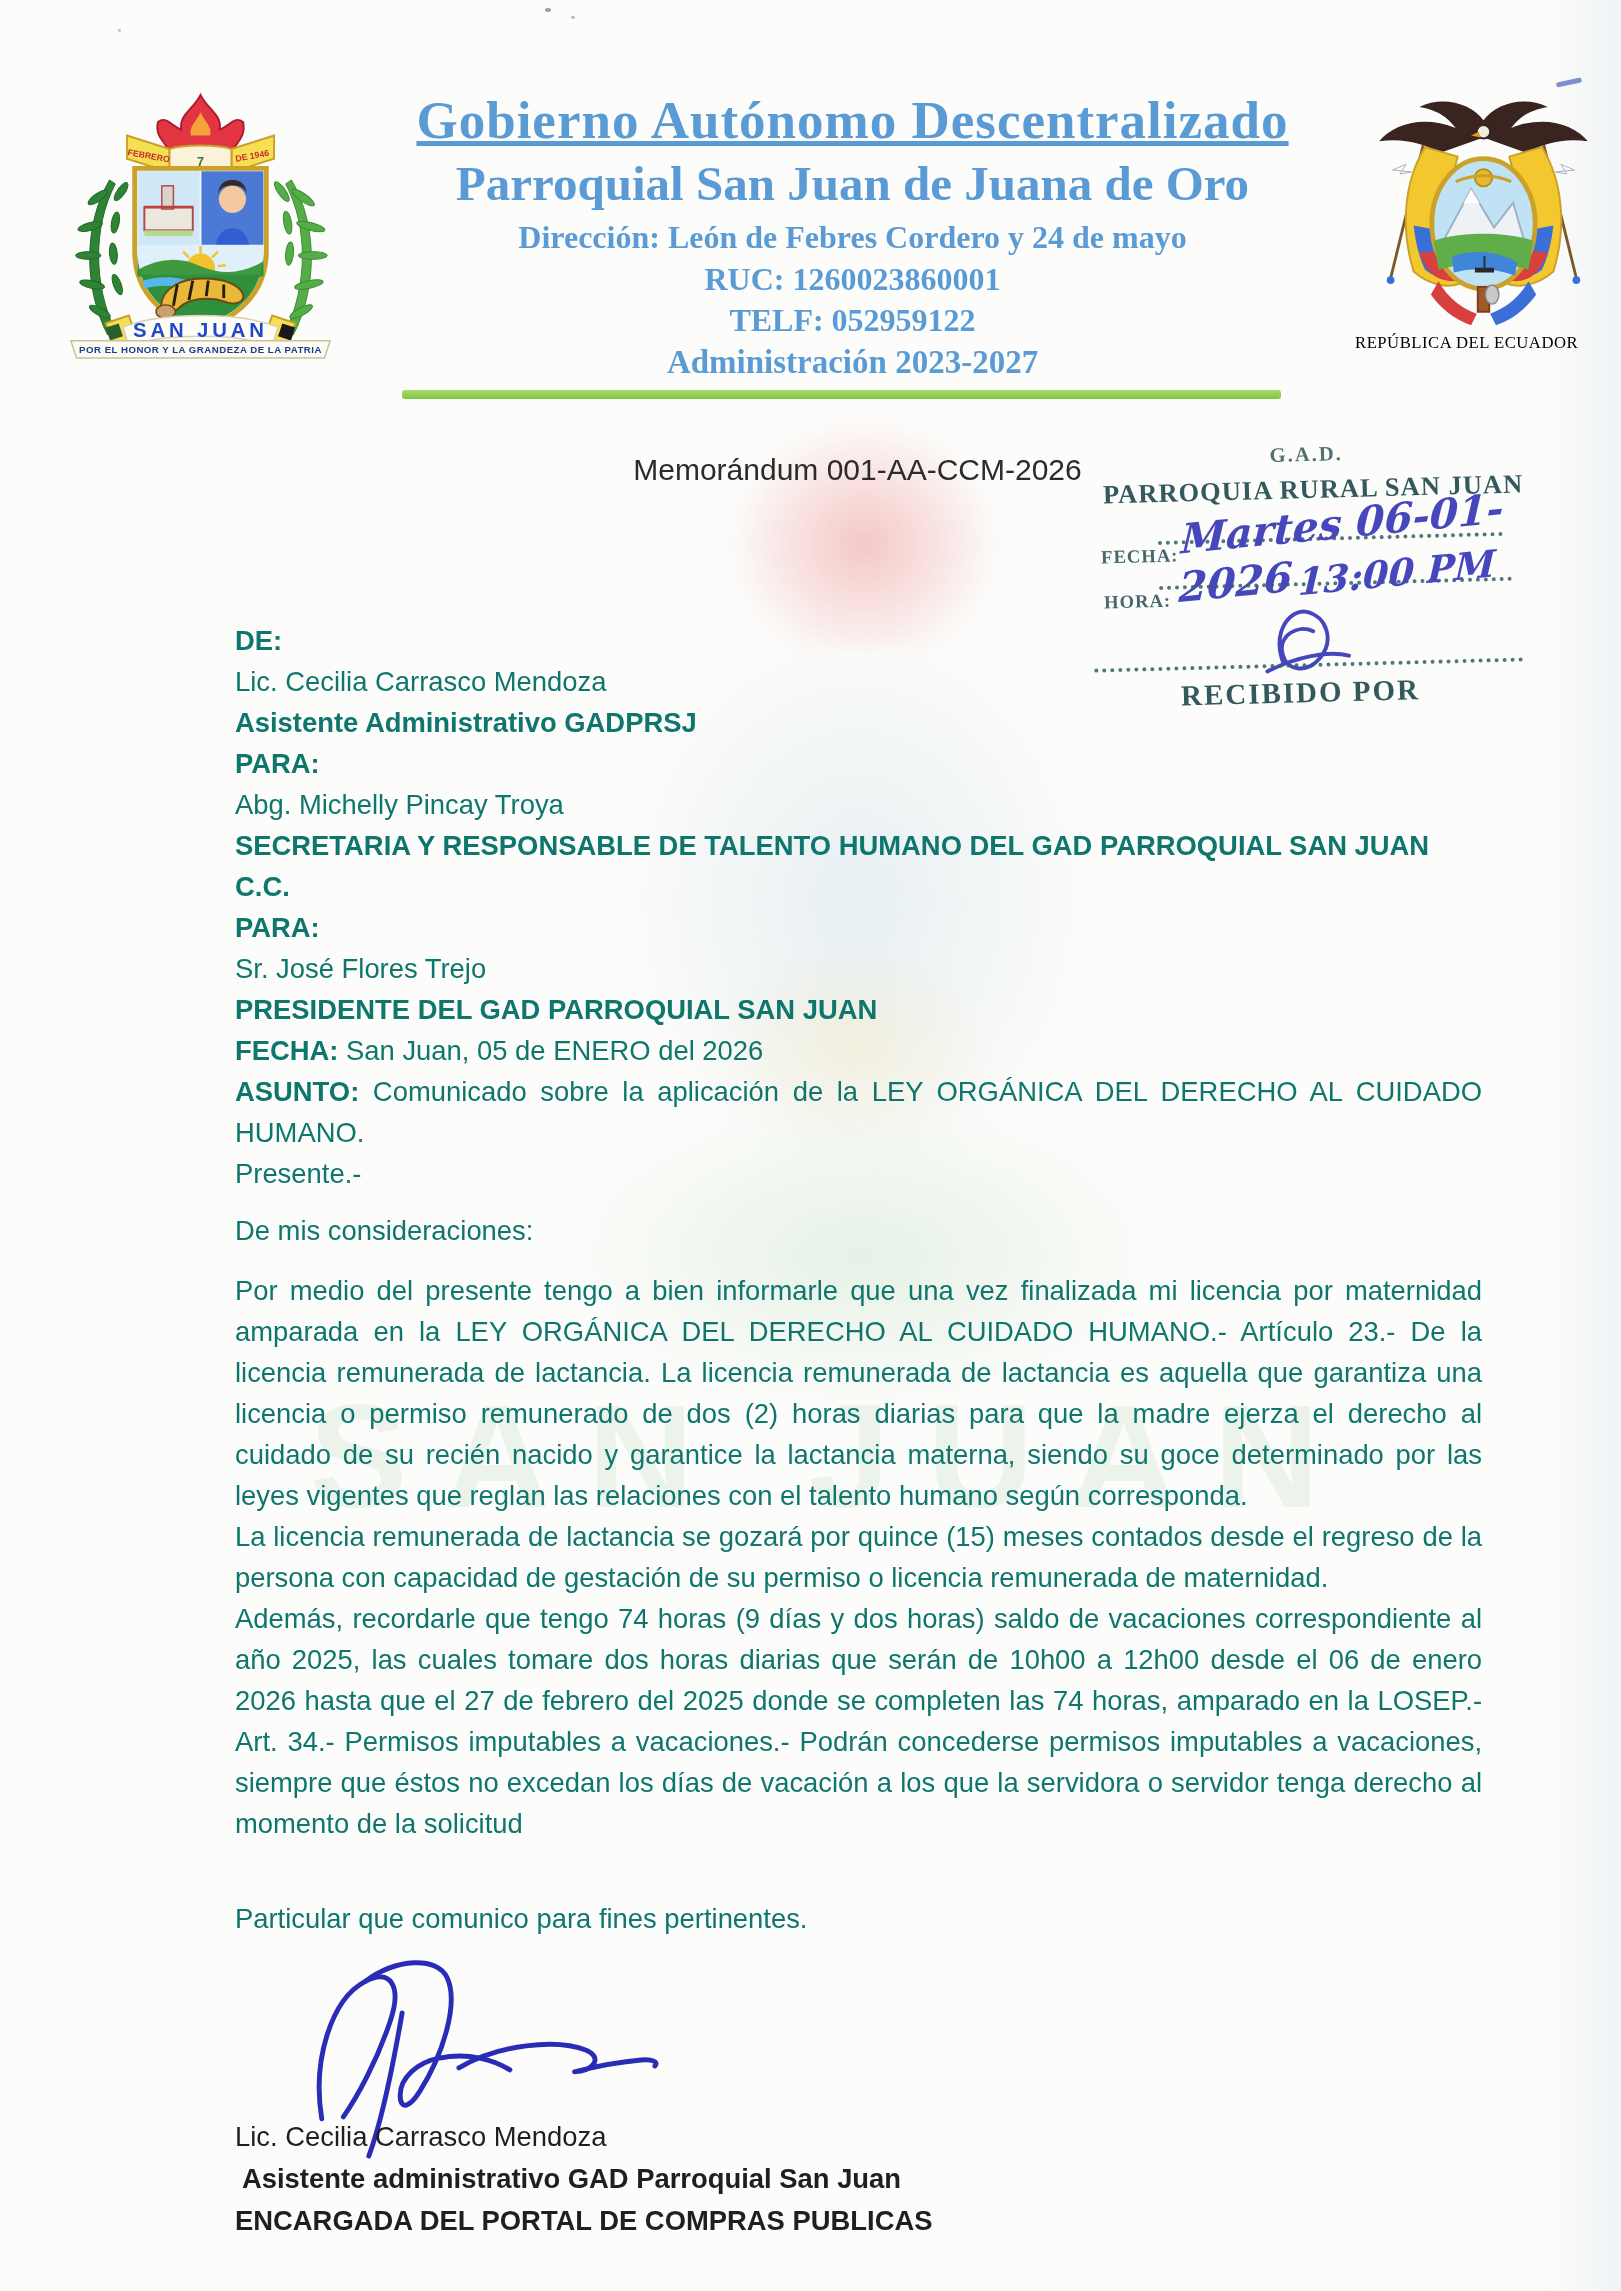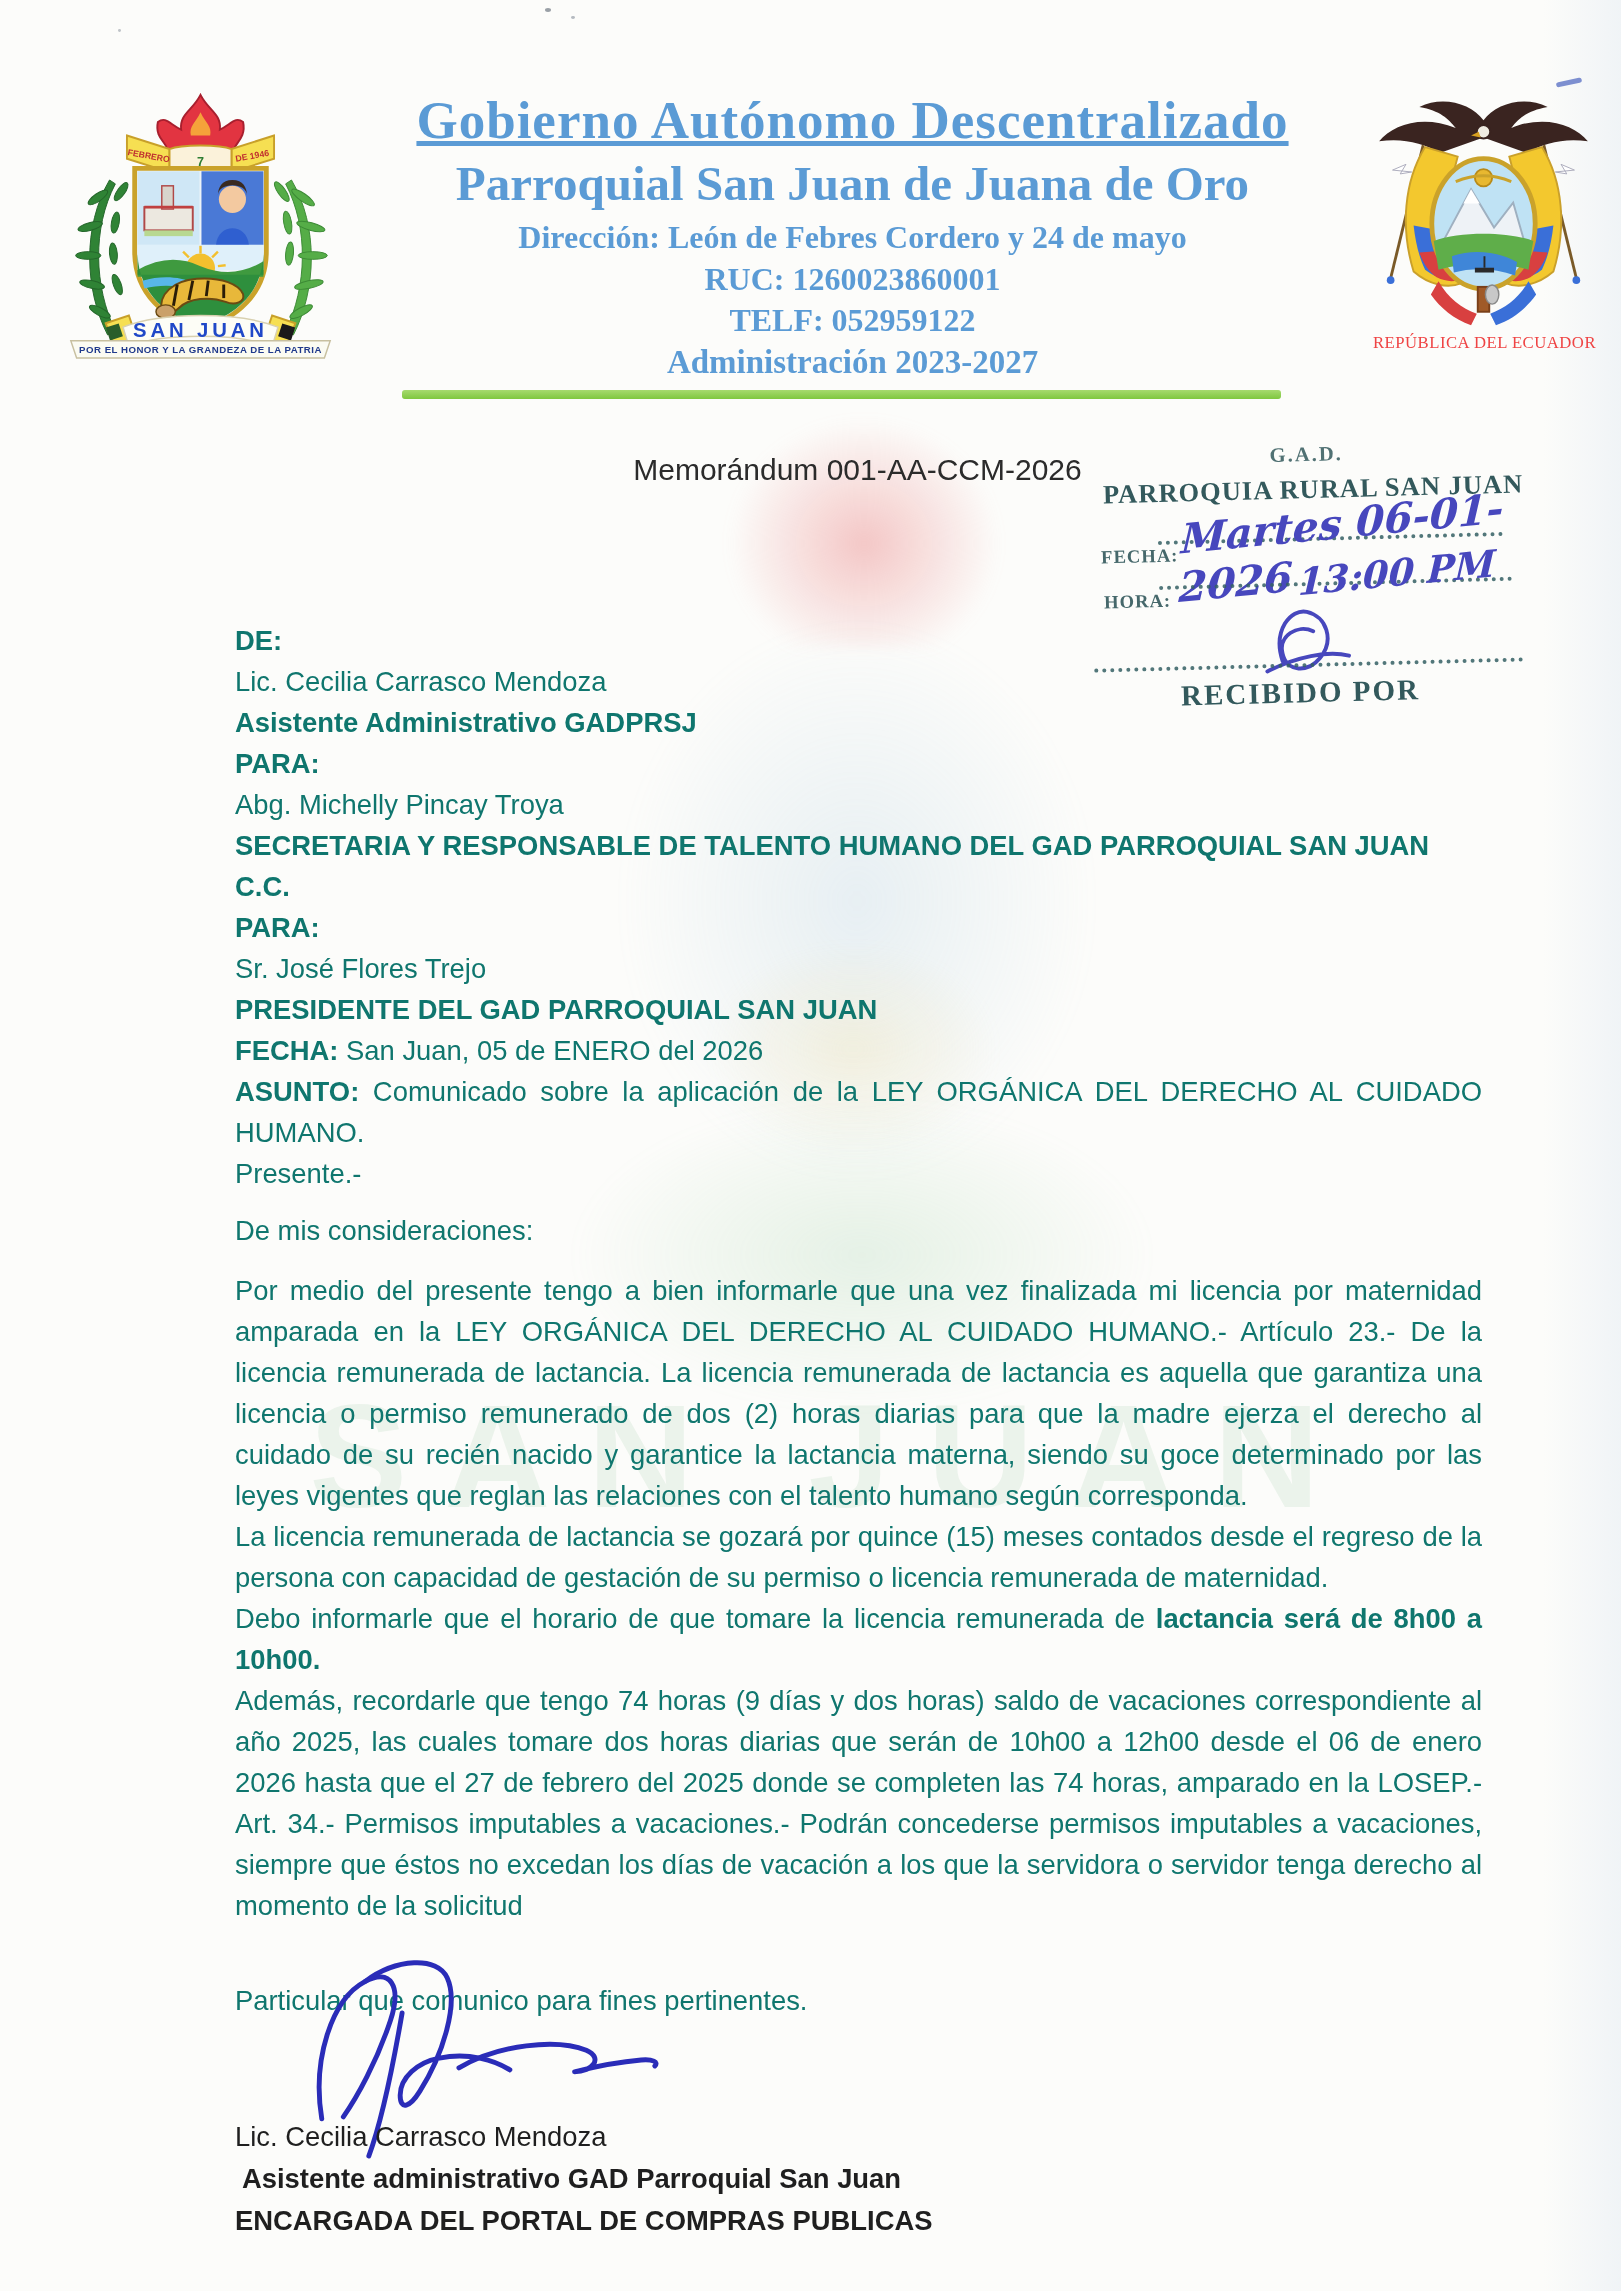--- a/index.html
+++ b/index.html
@@ -28,22 +28,22 @@
   .hl2{font-size:49px;line-height:65px;}
   .hl3{font-size:32px;line-height:43px;}
   .hl4{font-size:32px;line-height:41px;}
   .hl5{font-size:32px;line-height:41px;}
   .hl6{font-size:33px;line-height:43px;}
   .divider{position:absolute;left:402px;top:390px;width:879px;height:8.8px;border-radius:2.9px;
      background:linear-gradient(to bottom,#a6da6e,#7fc73f);}
   .crest,.emblem{position:absolute;}
   .crest{left:65px;top:90px;width:271px;height:271px;}
   .emblem{left:1360px;top:82px;width:247px;height:247px;}
-  .emblem-caption{position:absolute;left:1355px;top:333px;width:259px;text-align:center;
-     font-family:"Liberation Serif",serif;font-size:16.7px;letter-spacing:0.5px;color:#ef4444;}
+  .emblem-caption{position:absolute;left:1355px;top:333px;width:259px;text-align:left;
+     font-family:"Liberation Serif",serif;font-size:16.7px;letter-spacing:0.5px;color:#000000;}
   
   .memo-line{position:absolute;left:235px;top:453px;width:1245px;text-align:center;
      font-size:30px;color:#2b2b2b;}
   .stamp{position:absolute;left:1090px;top:443px;width:439px;height:274px;
      transform:rotate(-1.5deg);color:#33595c;font-family:"Liberation Serif",serif;}
   .stamp .gad{position:absolute;left:0;top:0;width:100%;text-align:center;font-weight:bold;
      font-size:20.6px;letter-spacing:2px;opacity:.85;}
   .stamp .org{position:absolute;left:5.9px;top:31px;width:100%;text-align:center;font-weight:bold;
      font-size:26.5px;letter-spacing:1px;}
   .stamp .lbl{position:absolute;font-weight:bold;font-size:18.6px;letter-spacing:1px;opacity:.9;}
@@ -254,21 +254,20 @@
     <div>Sr. José Flores Trejo</div>
     <div class="b">PRESIDENTE DEL GAD PARROQUIAL SAN JUAN</div>
     <div><span class="b">FECHA:</span><span> San Juan, 05 de ENERO del 2026</span></div>
     <div class="just"><span class="b">ASUNTO:</span><span> Comunicado sobre la aplicación de la LEY ORGÁNICA DEL DERECHO AL CUIDADO HUMANO.</span></div>
     <div>Presente.-</div>
     <div class="gap16"></div>
     <div>De mis consideraciones:</div>
     <div class="gap20"></div>
     <div class="just">Por medio del presente tengo a bien informarle que una vez finalizada mi licencia por maternidad amparada en la LEY ORGÁNICA DEL DERECHO AL CUIDADO HUMANO.- Artículo 23.- De la licencia remunerada de lactancia. La licencia remunerada de lactancia es aquella que garantiza una licencia o permiso remunerado de dos (2) horas diarias para que la madre ejerza el derecho al cuidado de su recién nacido y garantice la lactancia materna, siendo su goce determinado por las leyes vigentes que reglan las relaciones con el talento humano según corresponda.</div>
     <div class="just">La licencia remunerada de lactancia se gozará por quince (15) meses contados desde el regreso de la persona con capacidad de gestación de su permiso o licencia remunerada de maternidad.</div>
-    <div class="just"><span>Debo informarle que el horario de que tomare la licencia remunerada de </span><span class="b">lactancia será de 8h00 a 10h00.</span></div>
     <div class="just">Además, recordarle que tengo 74 horas (9 días y dos horas) saldo de vacaciones correspondiente al año 2025, las cuales tomare dos horas diarias que serán de 10h00 a 12h00 desde el 06 de enero 2026 hasta que el 27 de febrero del 2025 donde se completen las 74 horas, amparado en la LOSEP.- Art. 34.- Permisos imputables a vacaciones.- Podrán concederse permisos imputables a vacaciones, siempre que éstos no excedan los días de vacación a los que la servidora o servidor tenga derecho al momento de la solicitud</div>
     <div class="gap55"></div>
     <div>Particular que comunico para fines pertinentes.</div>
   </div>
 
   <svg class="sig-svg" viewBox="0 0 442 222">
     <g stroke="#2a2cb8" fill="none" stroke-width="5" stroke-linecap="round" stroke-linejoin="round">
       <path d="M60,170 C50,110 70,48 104,30 C130,16 142,34 130,70 C116,112 96,148 82,168"></path>
       <path d="M104,30 C136,6 178,4 188,26 C200,52 184,104 160,142 C150,158 140,162 140,146 C140,128 158,112 180,108 C210,102 236,110 252,120"></path>
       <path d="M200,118 C240,94 300,88 330,100 C348,108 336,122 318,122 C334,118 362,112 386,110 C398,109 404,112 400,116"></path>

